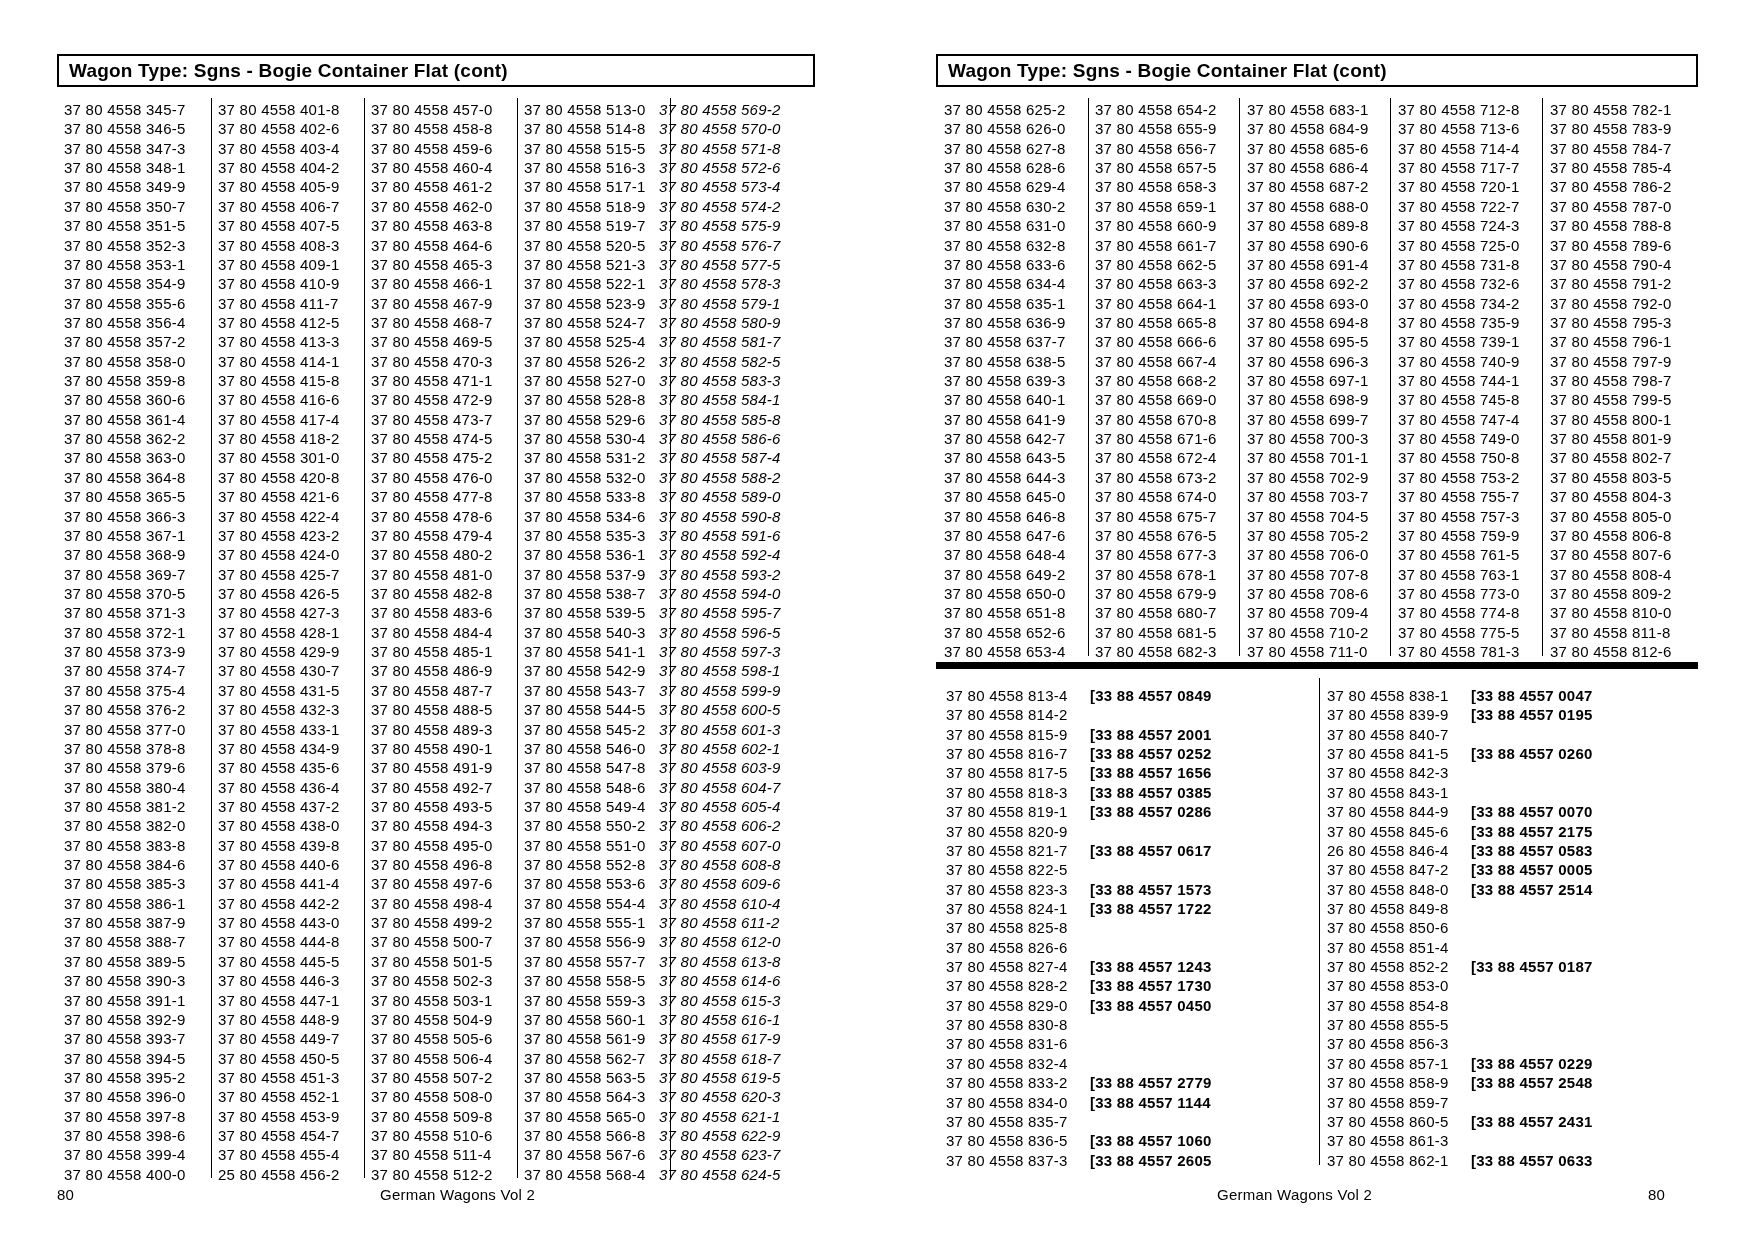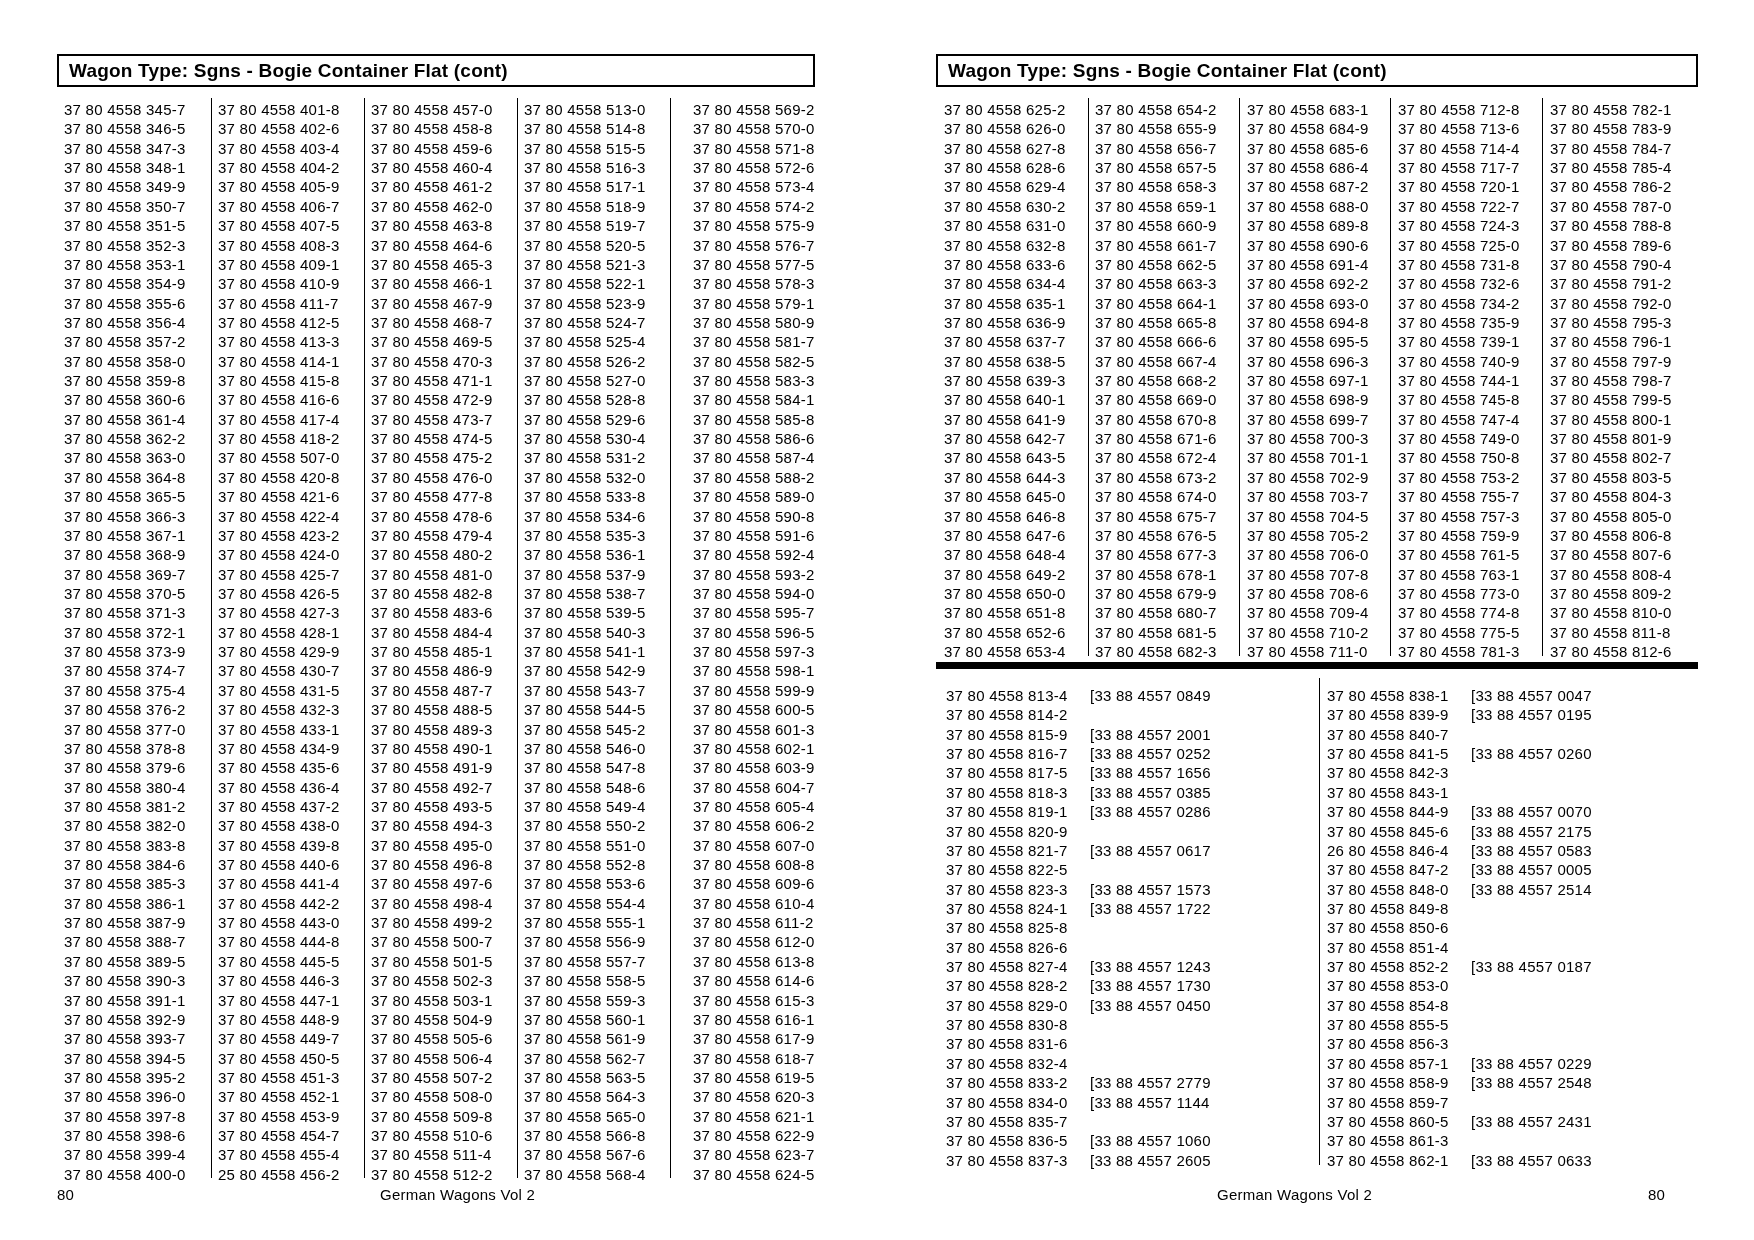--- a/index.html
+++ b/index.html
@@ -21,21 +21,21 @@
     letter-spacing:0.25px;white-space:nowrap;
   }
   .vsep{position:absolute;width:1px;background:#000;}
   .thick-bar{position:absolute;background:#000;}
   .bottom-group{
     position:absolute;top:686px;font-size:15px;line-height:19.36px;
     letter-spacing:0.25px;white-space:nowrap;
   }
   .brow{height:19.36px;}
   .bnum{display:inline-block;width:144px;}
-  .bnote{display:inline-block;}
+  .bnote{display:inline-block;font-weight:bold;}
   .footer-text{position:absolute;top:1186px;font-size:15px;letter-spacing:0.25px;white-space:nowrap;}
 </style>
 </head>
 <body>
 
 <div>
   <div class="header-box" style="left:57px;width:758px;">
     <div class="title">Wagon Type: Sgns - Bogie Container Flat (cont)</div>
   </div>
 
@@ -109,21 +109,21 @@
       <div>37 80 4558 409-1</div>
       <div>37 80 4558 410-9</div>
       <div>37 80 4558 411-7</div>
       <div>37 80 4558 412-5</div>
       <div>37 80 4558 413-3</div>
       <div>37 80 4558 414-1</div>
       <div>37 80 4558 415-8</div>
       <div>37 80 4558 416-6</div>
       <div>37 80 4558 417-4</div>
       <div>37 80 4558 418-2</div>
-      <div>37 80 4558 507-0</div>
+      <div>37 80 4558 301-0</div>
       <div>37 80 4558 420-8</div>
       <div>37 80 4558 421-6</div>
       <div>37 80 4558 422-4</div>
       <div>37 80 4558 423-2</div>
       <div>37 80 4558 424-0</div>
       <div>37 80 4558 425-7</div>
       <div>37 80 4558 426-5</div>
       <div>37 80 4558 427-3</div>
       <div>37 80 4558 428-1</div>
       <div>37 80 4558 429-9</div>
@@ -264,21 +264,21 @@
       <div>37 80 4558 560-1</div>
       <div>37 80 4558 561-9</div>
       <div>37 80 4558 562-7</div>
       <div>37 80 4558 563-5</div>
       <div>37 80 4558 564-3</div>
       <div>37 80 4558 565-0</div>
       <div>37 80 4558 566-8</div>
       <div>37 80 4558 567-6</div>
       <div>37 80 4558 568-4</div>
     </div>
-  <div class="num-col" style="left:693px;">
+  <div class="num-col" style="left:659px;font-style:italic;">
       <div>37 80 4558 569-2</div>
       <div>37 80 4558 570-0</div>
       <div>37 80 4558 571-8</div>
       <div>37 80 4558 572-6</div>
       <div>37 80 4558 573-4</div>
       <div>37 80 4558 574-2</div>
       <div>37 80 4558 575-9</div>
       <div>37 80 4558 576-7</div>
       <div>37 80 4558 577-5</div>
       <div>37 80 4558 578-3</div>

